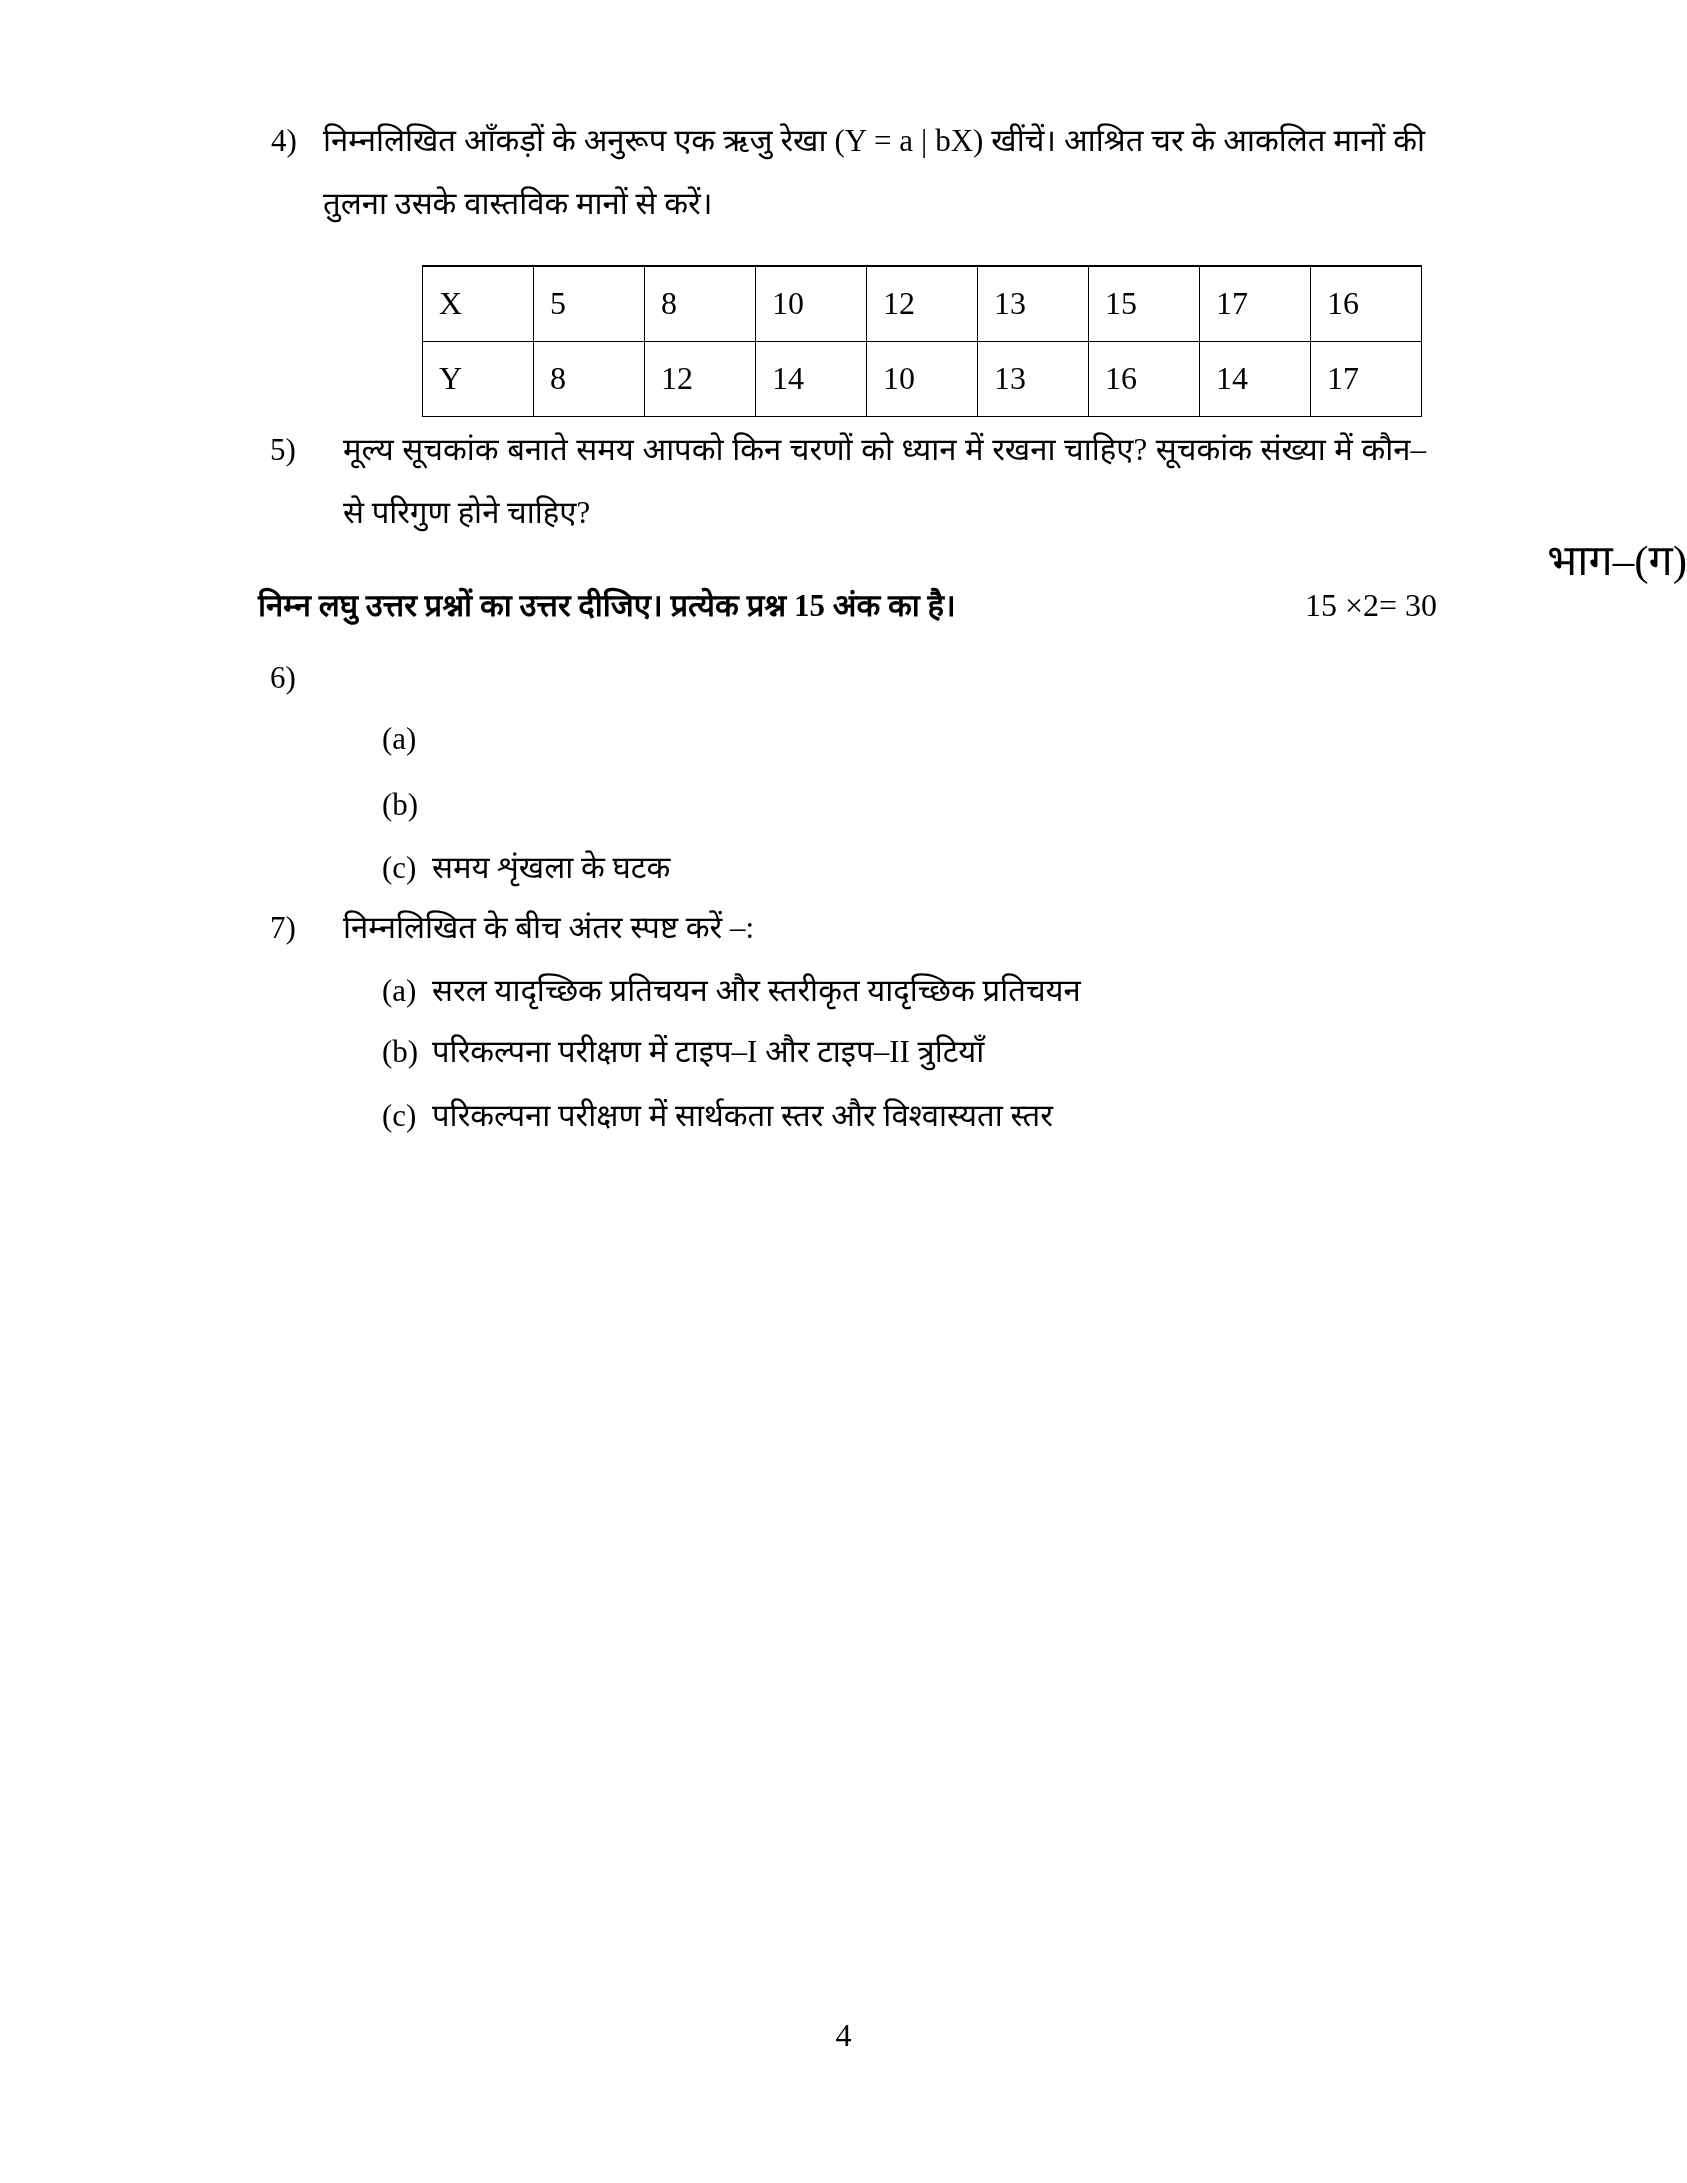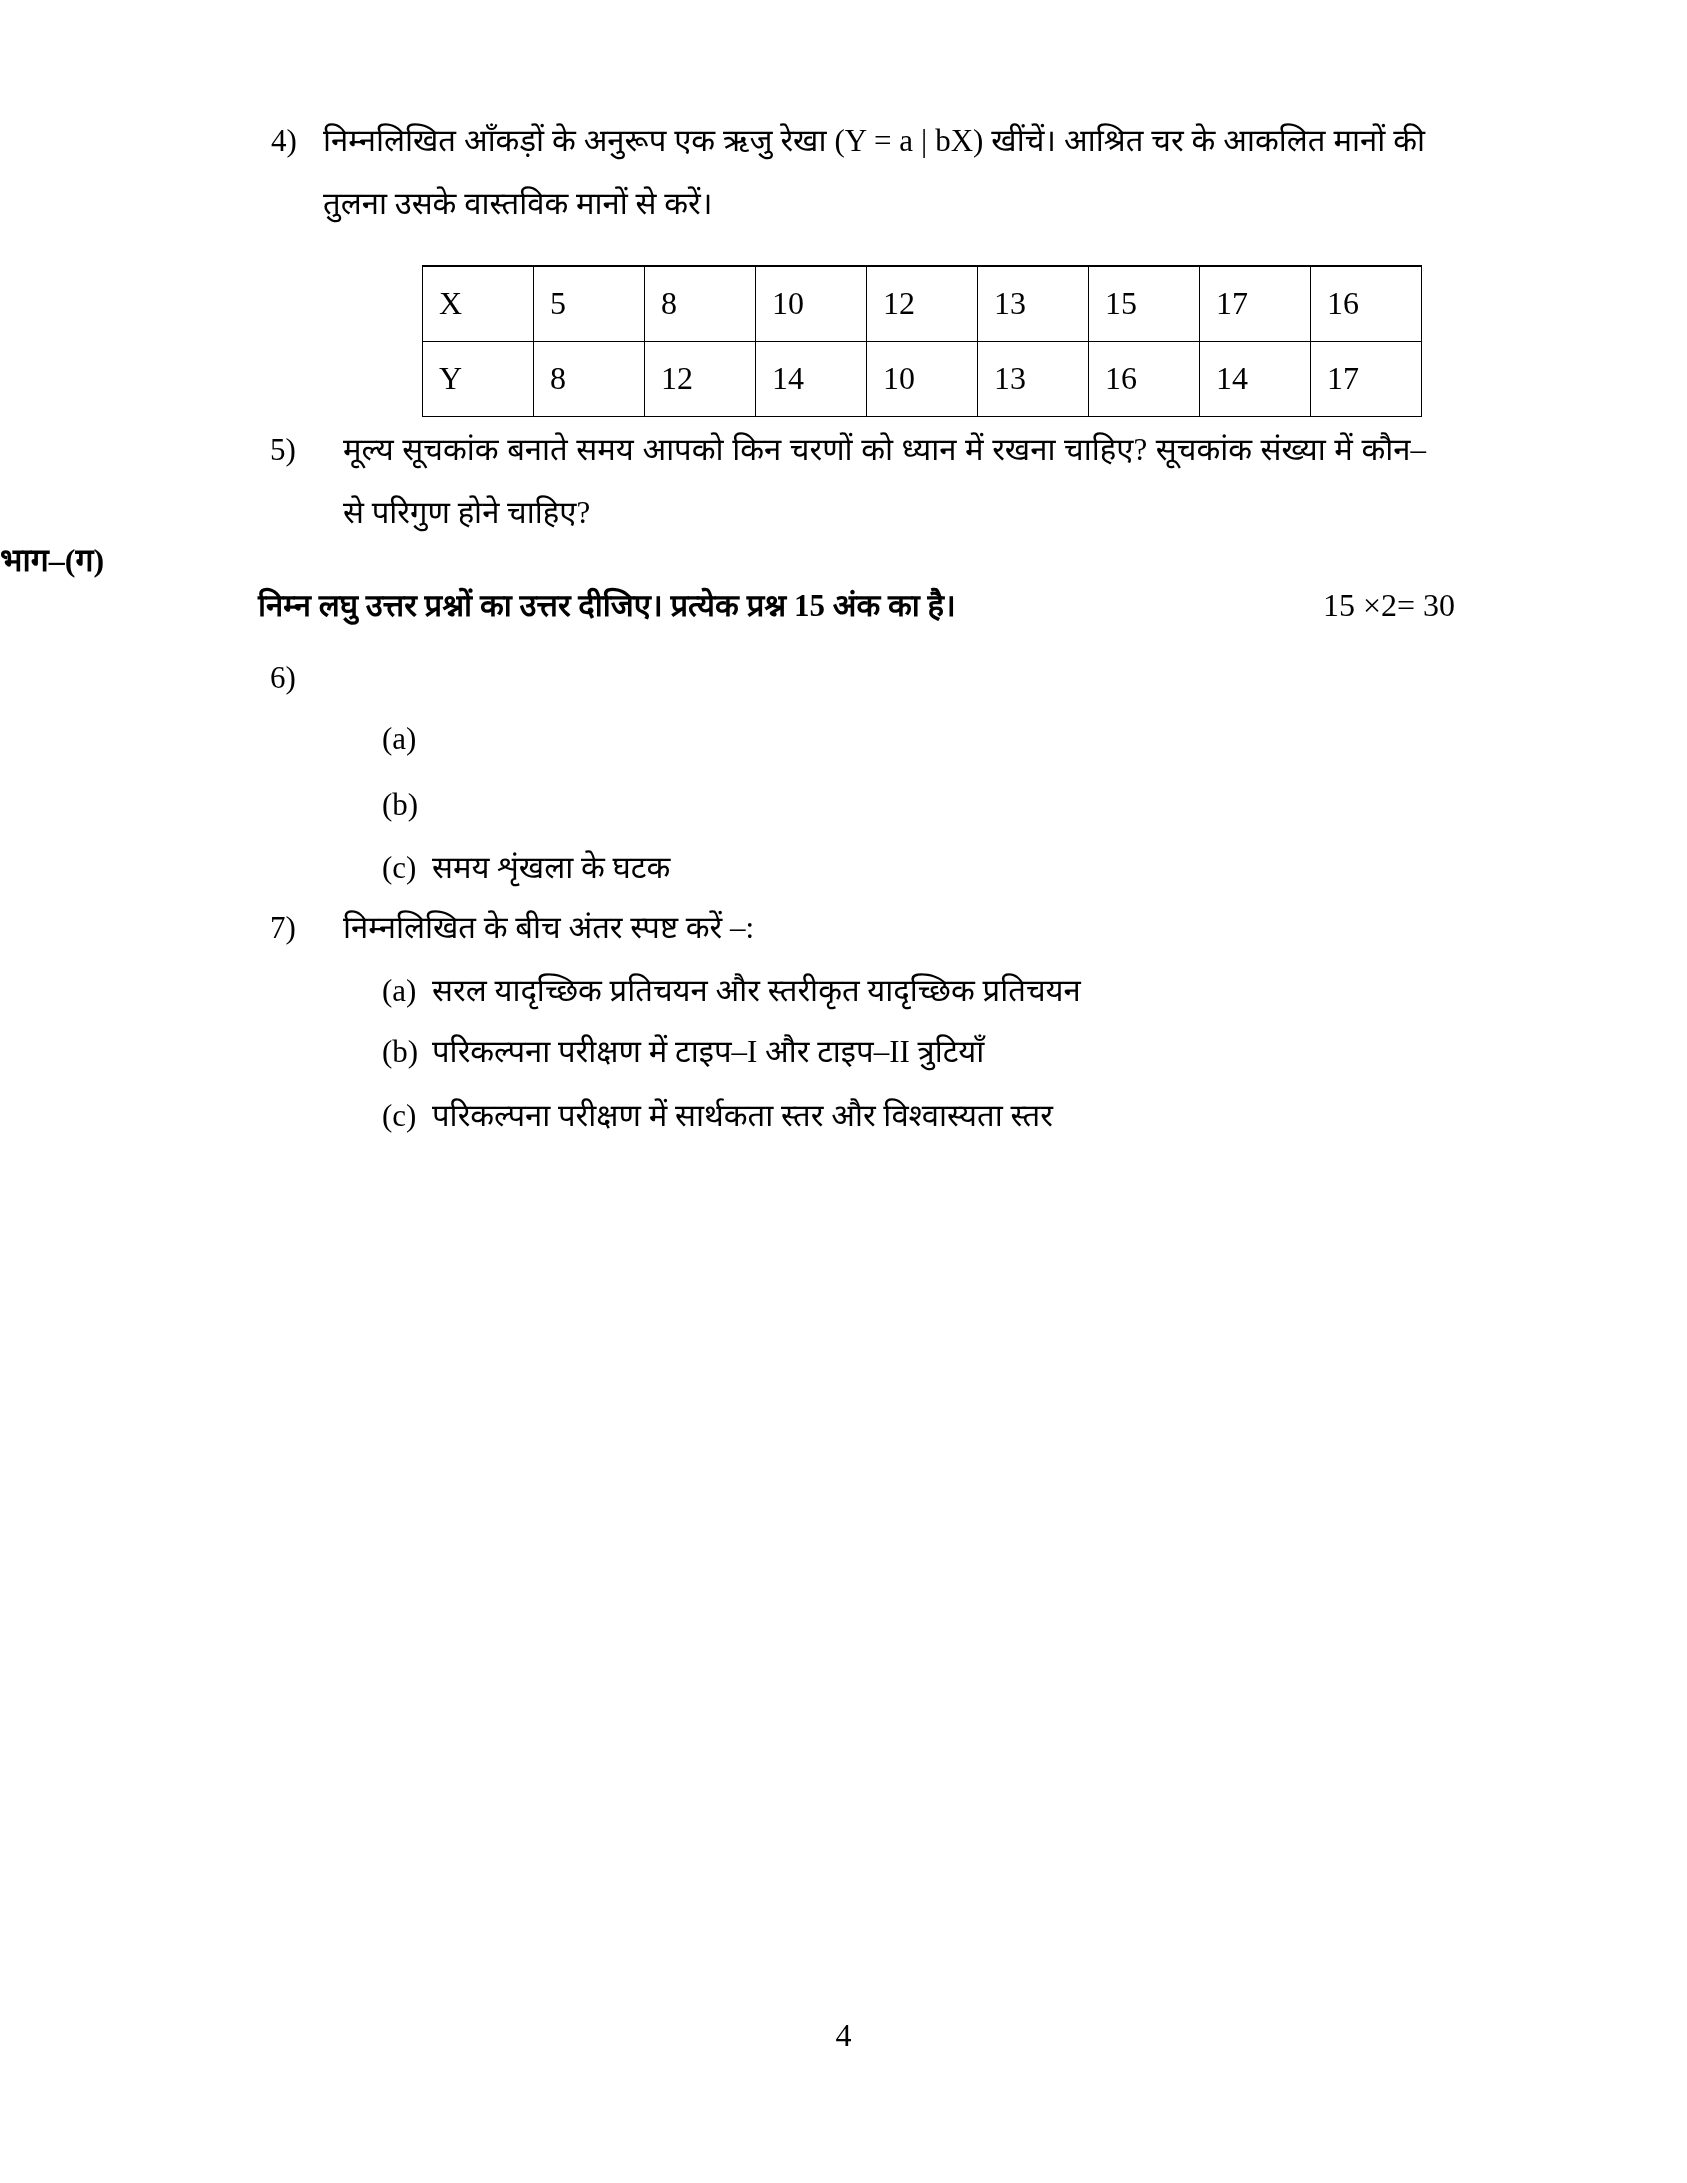--- a/index.html
+++ b/index.html
@@ -49,28 +49,28 @@
     text-align: left;
   }
   #xy-table tr:first-child td { border-top: 2.6px solid #000000; }
   
   #q5 { left: 270px; top: 418px; width: 1156px; }
   #q5 .qnum { width: 73px; }
   #q5 .qtext { width: 1083px; }
   
   #section-title {
     left: 0; right: 0; top: 529px;
-    text-align: left;
-    font-size: 32px;
+    text-align: right;
+    font-size: 43px;
     line-height: 63px;
-    font-weight: bold;
+    font-weight: normal;
   }
   
   #instruction-row {
-    left: 258px; right: 232px; top: 574px;
+    left: 258px; right: 250px; top: 574px;
     display: flex;
     justify-content: space-between;
     align-items: center;
     line-height: 63px;
   }
   #instruction-row .instruction {
     font-size: 31px;
     font-weight: bold;
   }
   #instruction-row .marks {

